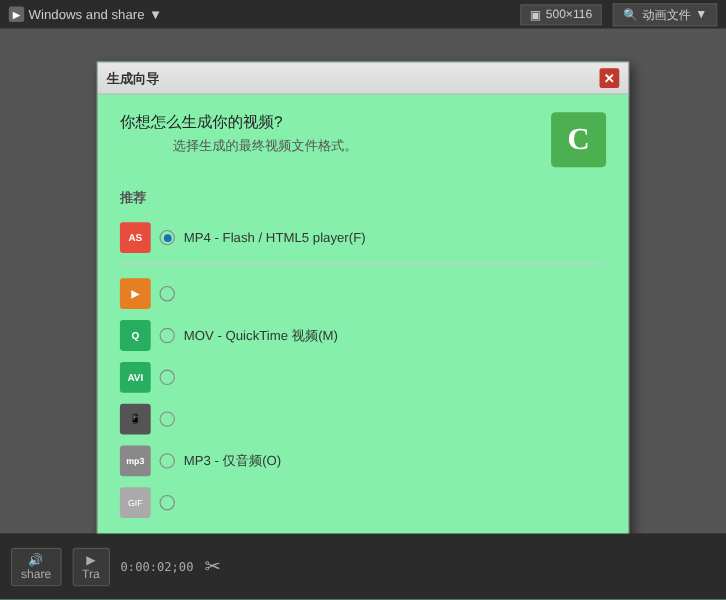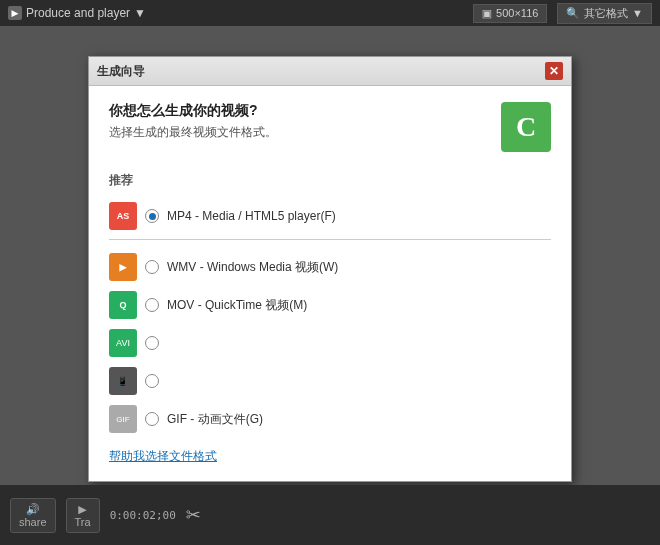--- a/index.html
+++ b/index.html
@@ -105,21 +105,21 @@
       position: absolute;
       top: 0; left: 0; right: 0; bottom: 0;
       display: flex;
       align-items: flex-start;
       justify-content: center;
       padding-top: 30px;
     }
 
     
     .dialog {
-      background: #ffffff;
+      background: #86efac;
       border: 1px solid #999;
       box-shadow: 3px 3px 10px rgba(0,0,0,0.5);
       width: 484px;
       min-height: 400px;
     }
     .dialog-titlebar {
       background: linear-gradient(to bottom, #e8e8e8, #d8d8d8);
       border-bottom: 1px solid #bbb;
       padding: 5px 8px;
       display: flex;
@@ -149,27 +149,28 @@
     }
 
     .dialog-header {
       display: flex;
       align-items: flex-start;
       justify-content: space-between;
       margin-bottom: 20px;
     }
     .dialog-header-text h2 {
       font-size: 14px;
-      font-weight: bold;
+      font-weight: normal;
       color: #222;
       margin-bottom: 4px;
     }
     .dialog-header-text p {
       font-size: 12px;
       color: #555;
+      margin-left: 48px;
     }
     .camtasia-logo {
       width: 50px;
       height: 50px;
       background: #4caf50;
       display: flex;
       align-items: center;
       justify-content: center;
       border-radius: 4px;
     }
@@ -199,21 +200,21 @@
       width: 28px;
       height: 28px;
       display: flex; align-items: center; justify-content: center;
       font-size: 10px;
       border-radius: 3px;
       flex-shrink: 0;
     }
     .icon-mp4 { background: #e74c3c; color: white; font-weight: bold; font-size: 9px; }
     .icon-wmv { background: #e67e22; color: white; font-weight: bold; font-size: 9px; }
     .icon-mov { background: #27ae60; color: white; font-weight: bold; font-size: 9px; }
-    .icon-avi { background: #27ae60; color: white; font-weight: normal; font-size: 9px; }
+    .icon-avi { background: #27ae60; color: white; font-weight: bold; font-size: 9px; }
     .icon-m4v { background: #555; color: white; font-size: 9px; }
     .icon-mp3 { background: #888; color: white; font-size: 8px; font-weight: bold; }
     .icon-gif { background: #aaa; color: white; font-size: 8px; }
 
     .radio-custom {
       width: 14px;
       height: 14px;
       border: 1.5px solid #888;
       border-radius: 50%;
       display: flex; align-items: center; justify-content: center;
@@ -246,31 +247,31 @@
       background: #ccc;
       margin: 4px 0 8px 0;
     }
   </style>
 </head>
 <body>
 
 <div class="top-bar">
   <div class="top-bar-left">
     <div class="top-bar-icon">▶</div>
-    <span>Produce and player</span>
+    <span>Windows and share</span>
     <span>▼</span>
   </div>
   <div class="top-bar-right">
     <div class="resolution-box">
       <span>▣</span>
       <span>500×116</span>
     </div>
     <div class="zoom-box">
       <span>🔍</span>
-      <span>其它格式</span>
+      <span>动画文件</span>
       <span>▼</span>
     </div>
   </div>
 </div>
 
 <div class="main-area">
 
   <div class="dialog-overlay">
     <div class="dialog">
 
@@ -294,32 +295,31 @@
           </div>
         </div>
 
         
         <div class="section-label">推荐</div>
 
         
         <div class="format-option">
           <div class="format-option-icon icon-mp4">AS</div>
           <div class="radio-custom selected"></div>
-          <span class="format-label">MP4 - Media / HTML5 player(F)</span>
+          <span class="format-label">MP4 - Flash / HTML5 player(F)</span>
         </div>
 
         <div class="section-divider"></div>
 
         
 
         
         <div class="format-option">
           <div class="format-option-icon icon-wmv">▶</div>
           <div class="radio-custom"></div>
-          <span class="format-label">WMV - Windows Media 视频(W)</span>
         </div>
 
         
         <div class="format-option">
           <div class="format-option-icon icon-mov">Q</div>
           <div class="radio-custom"></div>
           <span class="format-label">MOV - QuickTime 视频(M)</span>
         </div>
 
         
@@ -328,26 +328,30 @@
           <div class="radio-custom"></div>
         </div>
 
         
         <div class="format-option">
           <div class="format-option-icon icon-m4v">📱</div>
           <div class="radio-custom"></div>
         </div>
 
         
+        <div class="format-option">
+          <div class="format-option-icon icon-mp3">mp3</div>
+          <div class="radio-custom"></div>
+          <span class="format-label">MP3 - 仅音频(O)</span>
+        </div>
 
         
         <div class="format-option">
           <div class="format-option-icon icon-gif">GIF</div>
           <div class="radio-custom"></div>
-          <span class="format-label">GIF - 动画文件(G)</span>
         </div>
 
         
         <a class="help-link">帮助我选择文件格式</a>
 
       </div>
     </div>
   </div>
 </div>
 

